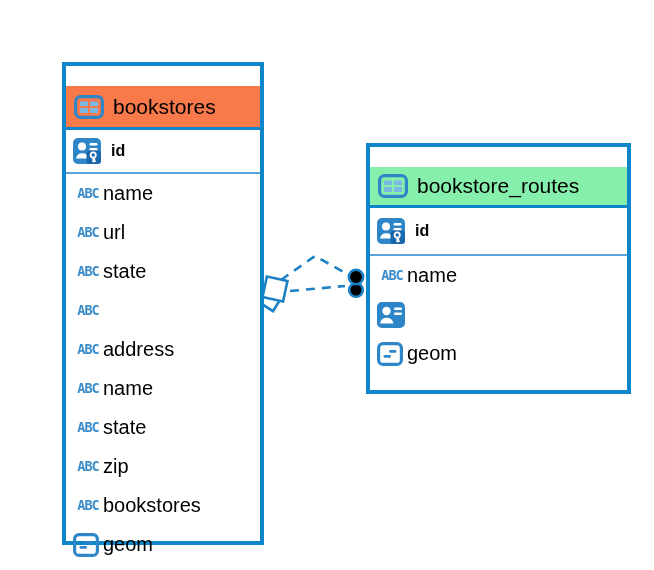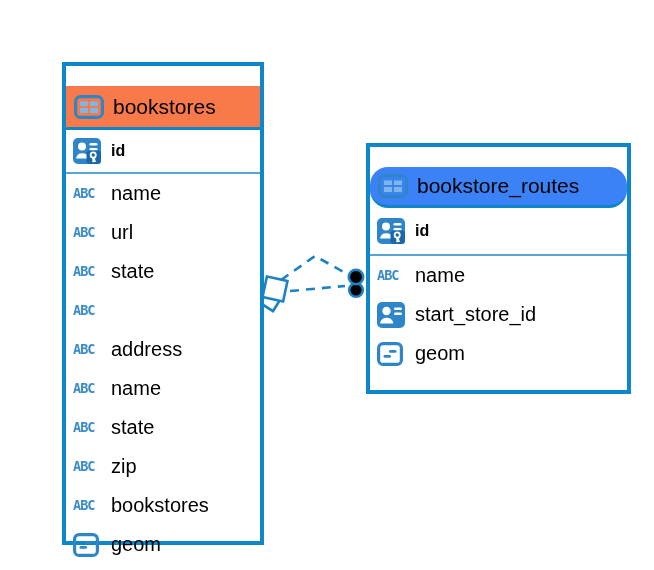--- a/index.html
+++ b/index.html
@@ -12,33 +12,33 @@
     border:4px solid #0e86ca; background:#ffffff;
   }
   #t-bookstores { left:62px; top:62px; width:202px; height:483px; }
   #t-routes     { left:366px; top:143px; width:265px; height:251px; }
 
   .hdr {
     display:flex; align-items:center; gap:9px; padding:0 8px;
     border-bottom:3px solid #0e86ca; font-size:21px; white-space:nowrap;margin-top:20px;
   }
   #t-bookstores .hdr { height:41px; background:#f8794a; }
-  #t-routes .hdr     { height:38px; background:#3b82f6;border-radius:18px; }
+  #t-routes .hdr     { height:38px; background:#86efac; }
 
   .idrow {
     display:flex; align-items:center; gap:8px; padding:0 7px;
     font-weight:bold; font-size:16px;
     border-bottom:2px solid #58a3d8;
   }
   #t-bookstores .idrow { height:42px; }
   #t-routes .idrow     { height:46px; }
 
   .row {
-    display:flex; align-items:center; gap:8px; padding:0 7px;
-    font-size:20px; height:39px; white-space:nowrap;
+    display:flex; align-items:center; padding:0 7px;
+    font-size:20px; height:39px; white-space:nowrap;text-align:center;
   }
   #t-routes .row { height:39px; }
 
   .ic { flex:0 0 30px; width:30px; display:flex; align-items:center; justify-content:flex-start; }
   .abc {
     flex:0 0 30px; width:30px; color:#3b8cc8;
     font-family:"DejaVu Sans Mono", monospace; font-weight:bold;
     font-size:13.5px; letter-spacing:-1px; line-height:1;
   }
   .lbl { color:#000; }
@@ -179,21 +179,20 @@
     <div class="row">
       <span class="ic">
         <svg width="28" height="26" viewBox="0 0 28 26">
           <rect width="28" height="26" rx="5" fill="#2e86c8"></rect>
           <circle cx="9.5" cy="9" r="4.2" fill="#fff"></circle>
           <path d="M3 21.5 a6.8 6.8 0 0 1 13.4 0 z" fill="#fff"></path>
           <rect x="17" y="5.5" width="8" height="2.6" rx="1.3" fill="#fff"></rect>
           <rect x="17" y="10.5" width="8" height="2.6" rx="1.3" fill="#fff"></rect>
         </svg>
       </span>
-      <span class="lbl">start_store_id</span>
     </div>
     <div class="row">
       <span class="ic">
         <svg width="26" height="24" viewBox="0 0 26 24">
           <rect x="1.6" y="1.6" width="22.8" height="20.8" rx="4.5" fill="none" stroke="#2e86c8" stroke-width="3.2"></rect>
           <rect x="12" y="8" width="7.5" height="2.8" rx="1.4" fill="#2e86c8"></rect>
           <rect x="6.5" y="13" width="7.5" height="2.8" rx="1.4" fill="#2e86c8"></rect>
         </svg>
       </span>
       <span class="lbl">geom</span>

